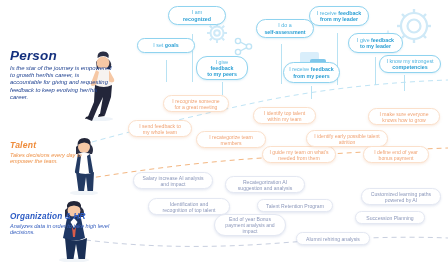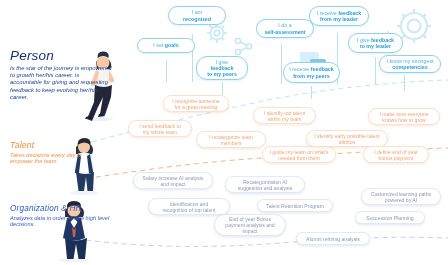--- a/index.html
+++ b/index.html
@@ -10,33 +10,33 @@
     overflow: hidden;
   }
   #stage { position: relative; width: 448px; height: 265px; background:#fff; }
 
   
   .bg-svg { position:absolute; inset:0; width:448px; height:265px; pointer-events:none; }
 
   
   .persona { position: absolute; left: 10px; }
   .persona-title {
-    font-style: italic; font-weight: normal; letter-spacing: .2px;
+    font-style: italic; font-weight: bold; letter-spacing: .2px;
   }
   .persona-desc { font-style: italic; line-height: 1.22; }
 
   #persona-person { top: 48px; width: 102px; }
   #persona-person .persona-title { font-size: 13.5px; color:#14307e; }
   #persona-person .persona-desc  { font-size: 5.9px;  color:#1c3f8f; margin-top:2px; }
 
   #persona-leader { top: 140px; width: 92px; }
   #persona-leader .persona-title { font-size: 8.6px; color:#ef8c3b; }
   #persona-leader .persona-desc  { font-size: 5.6px; color:#ee9147; margin-top:1.5px; }
 
-  #persona-org { top: 204px; width: 104px; }
+  #persona-org { top: 212px; width: 104px; }
   #persona-org .persona-title { font-size: 8.2px; color:#2c5bc4; }
   #persona-org .persona-desc  { font-size: 5.6px; color:#3b63c0; margin-top:1.5px; }
 
   
   .pill {
     position: absolute;
     display: flex; align-items: center; justify-content: center;
     text-align: center;
     border-radius: 11px;
     line-height: 1.18;

